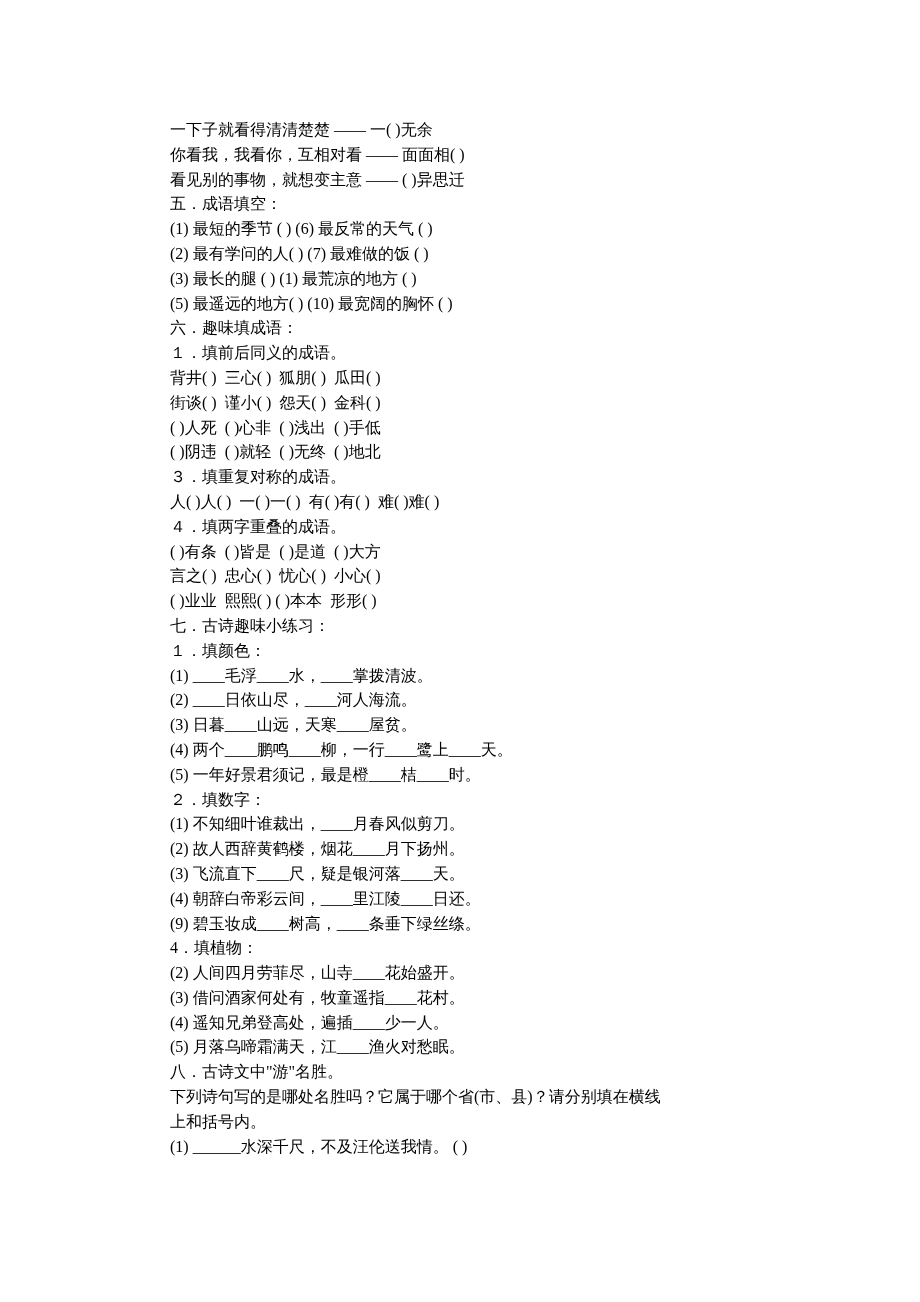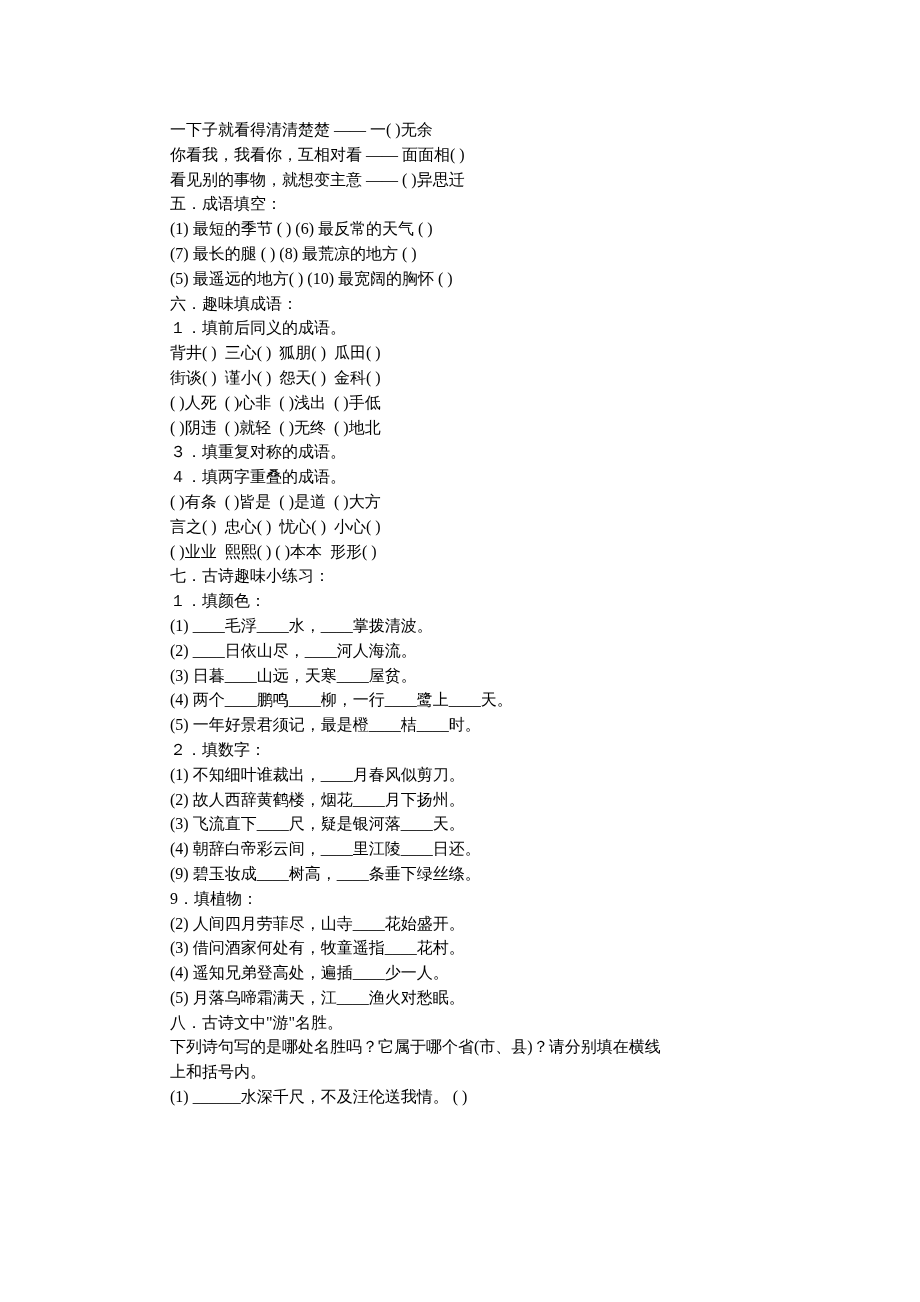--- a/index.html
+++ b/index.html
@@ -23,47 +23,49 @@
 </style>
 </head>
 <body>
 
 <div class="page">
   <div class="line">一下子就看得清清楚楚 —— 一( )无余</div>
   <div class="line">你看我，我看你，互相对看 —— 面面相( )</div>
   <div class="line">看见别的事物，就想变主意 —— ( )异思迁</div>
   <div class="line">五．成语填空：</div>
   <div class="line">(1) 最短的季节 ( ) (6) 最反常的天气 ( )</div>
-  <div class="line">(7) 最长的腿 ( ) (8) 最荒凉的地方 ( )</div>
+  <div class="line">(2) 最有学问的人( ) (7) 最难做的饭 ( )</div>
+  <div class="line">(3) 最长的腿 ( ) (1) 最荒凉的地方 ( )</div>
   <div class="line">(5) 最遥远的地方( ) (10) 最宽阔的胸怀 ( )</div>
   <div class="line">六．趣味填成语：</div>
   <div class="line">１．填前后同义的成语。</div>
   <div class="line">背井( )  三心( )  狐朋( )  瓜田( )</div>
   <div class="line">街谈( )  谨小( )  怨天( )  金科( )</div>
   <div class="line">( )人死  ( )心非  ( )浅出  ( )手低</div>
   <div class="line">( )阴违  ( )就轻  ( )无终  ( )地北</div>
   <div class="line">３．填重复对称的成语。</div>
+  <div class="line">人( )人( )  一( )一( )  有( )有( )  难( )难( )</div>
   <div class="line">４．填两字重叠的成语。</div>
   <div class="line">( )有条  ( )皆是  ( )是道  ( )大方</div>
   <div class="line">言之( )  忠心( )  忧心( )  小心( )</div>
   <div class="line">( )业业  熙熙( ) ( )本本  形形( )</div>
   <div class="line">七．古诗趣味小练习：</div>
   <div class="line">１．填颜色：</div>
   <div class="line">(1) ____毛浮____水，____掌拨清波。</div>
   <div class="line">(2) ____日依山尽，____河人海流。</div>
   <div class="line">(3) 日暮____山远，天寒____屋贫。</div>
   <div class="line">(4) 两个____鹏鸣____柳，一行____鹭上____天。</div>
   <div class="line">(5) 一年好景君须记，最是橙____桔____时。</div>
   <div class="line">２．填数字：</div>
   <div class="line">(1) 不知细叶谁裁出，____月春风似剪刀。</div>
   <div class="line">(2) 故人西辞黄鹤楼，烟花____月下扬州。</div>
   <div class="line">(3) 飞流直下____尺，疑是银河落____天。</div>
   <div class="line">(4) 朝辞白帝彩云间，____里江陵____日还。</div>
   <div class="line">(9) 碧玉妆成____树高，____条垂下绿丝绦。</div>
-  <div class="line">9．填植物：</div>
+  <div class="line">4．填植物：</div>
   <div class="line">(2) 人间四月劳菲尽，山寺____花始盛开。</div>
   <div class="line">(3) 借问酒家何处有，牧童遥指____花村。</div>
   <div class="line">(4) 遥知兄弟登高处，遍插____少一人。</div>
   <div class="line">(5) 月落乌啼霜满天，江____渔火对愁眠。</div>
   <div class="line">八．古诗文中"游"名胜。</div>
   <div class="line">下列诗句写的是哪处名胜吗？它属于哪个省(市、县)？请分别填在横线上和括号内。</div>
   <div class="line">(1) ______水深千尺，不及汪伦送我情。 ( )</div>
 </div>
 
 </body></html>

